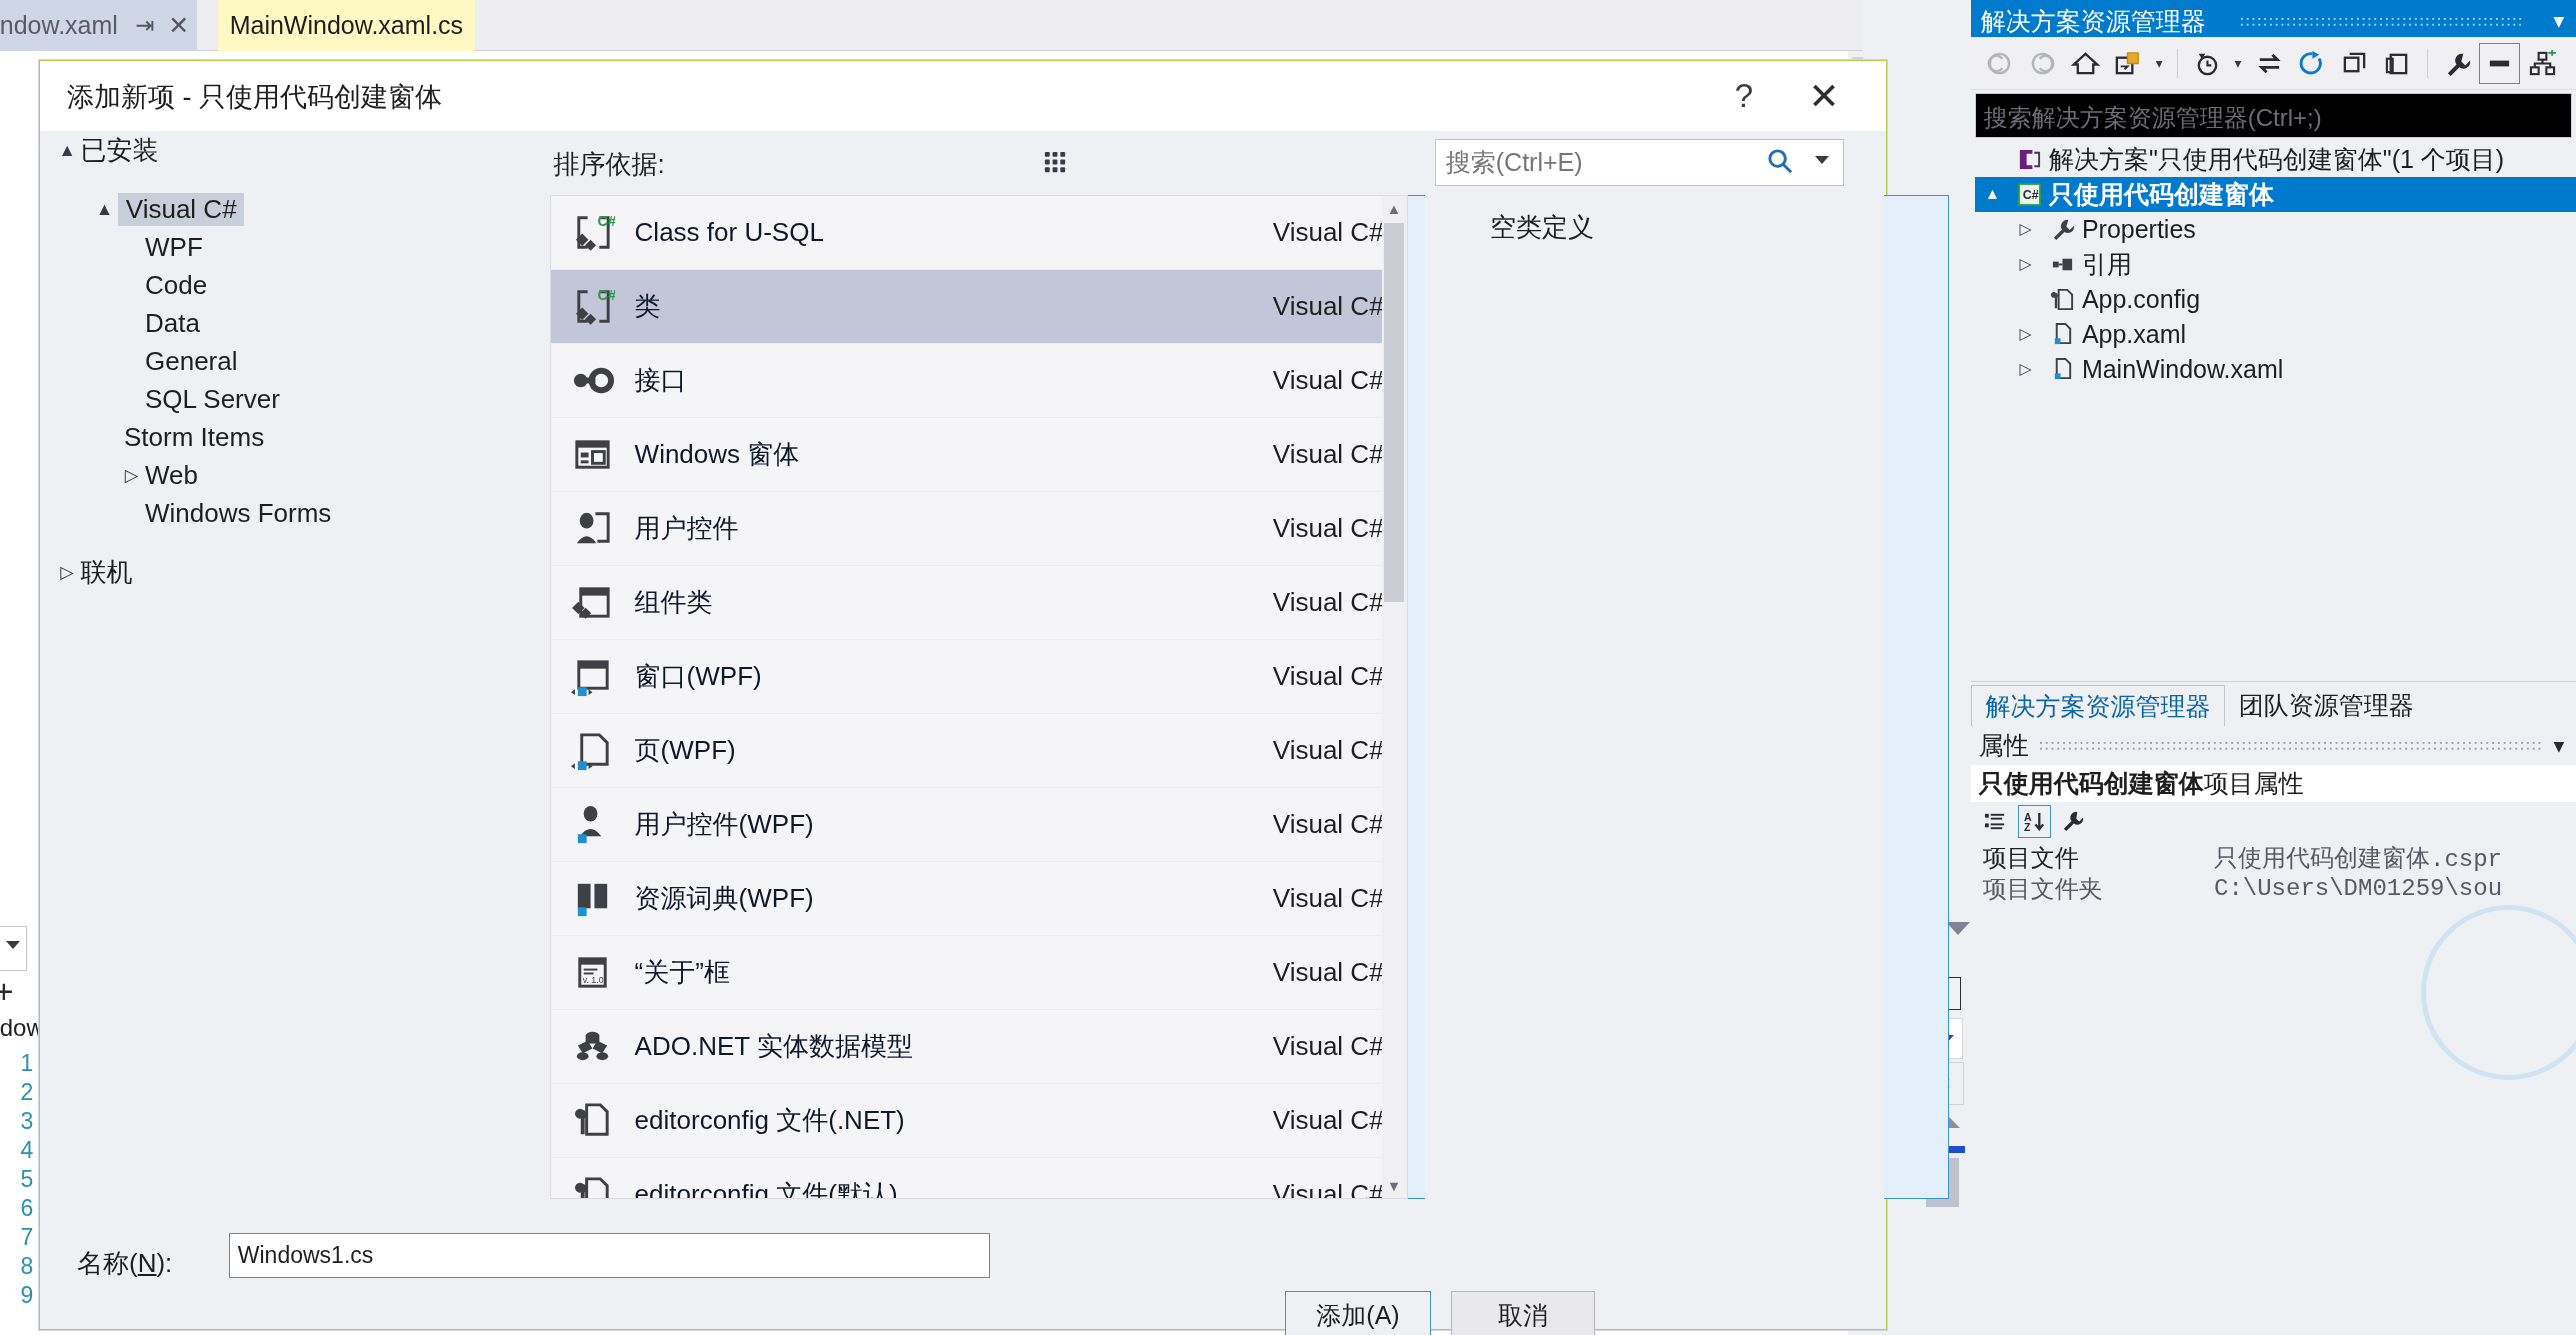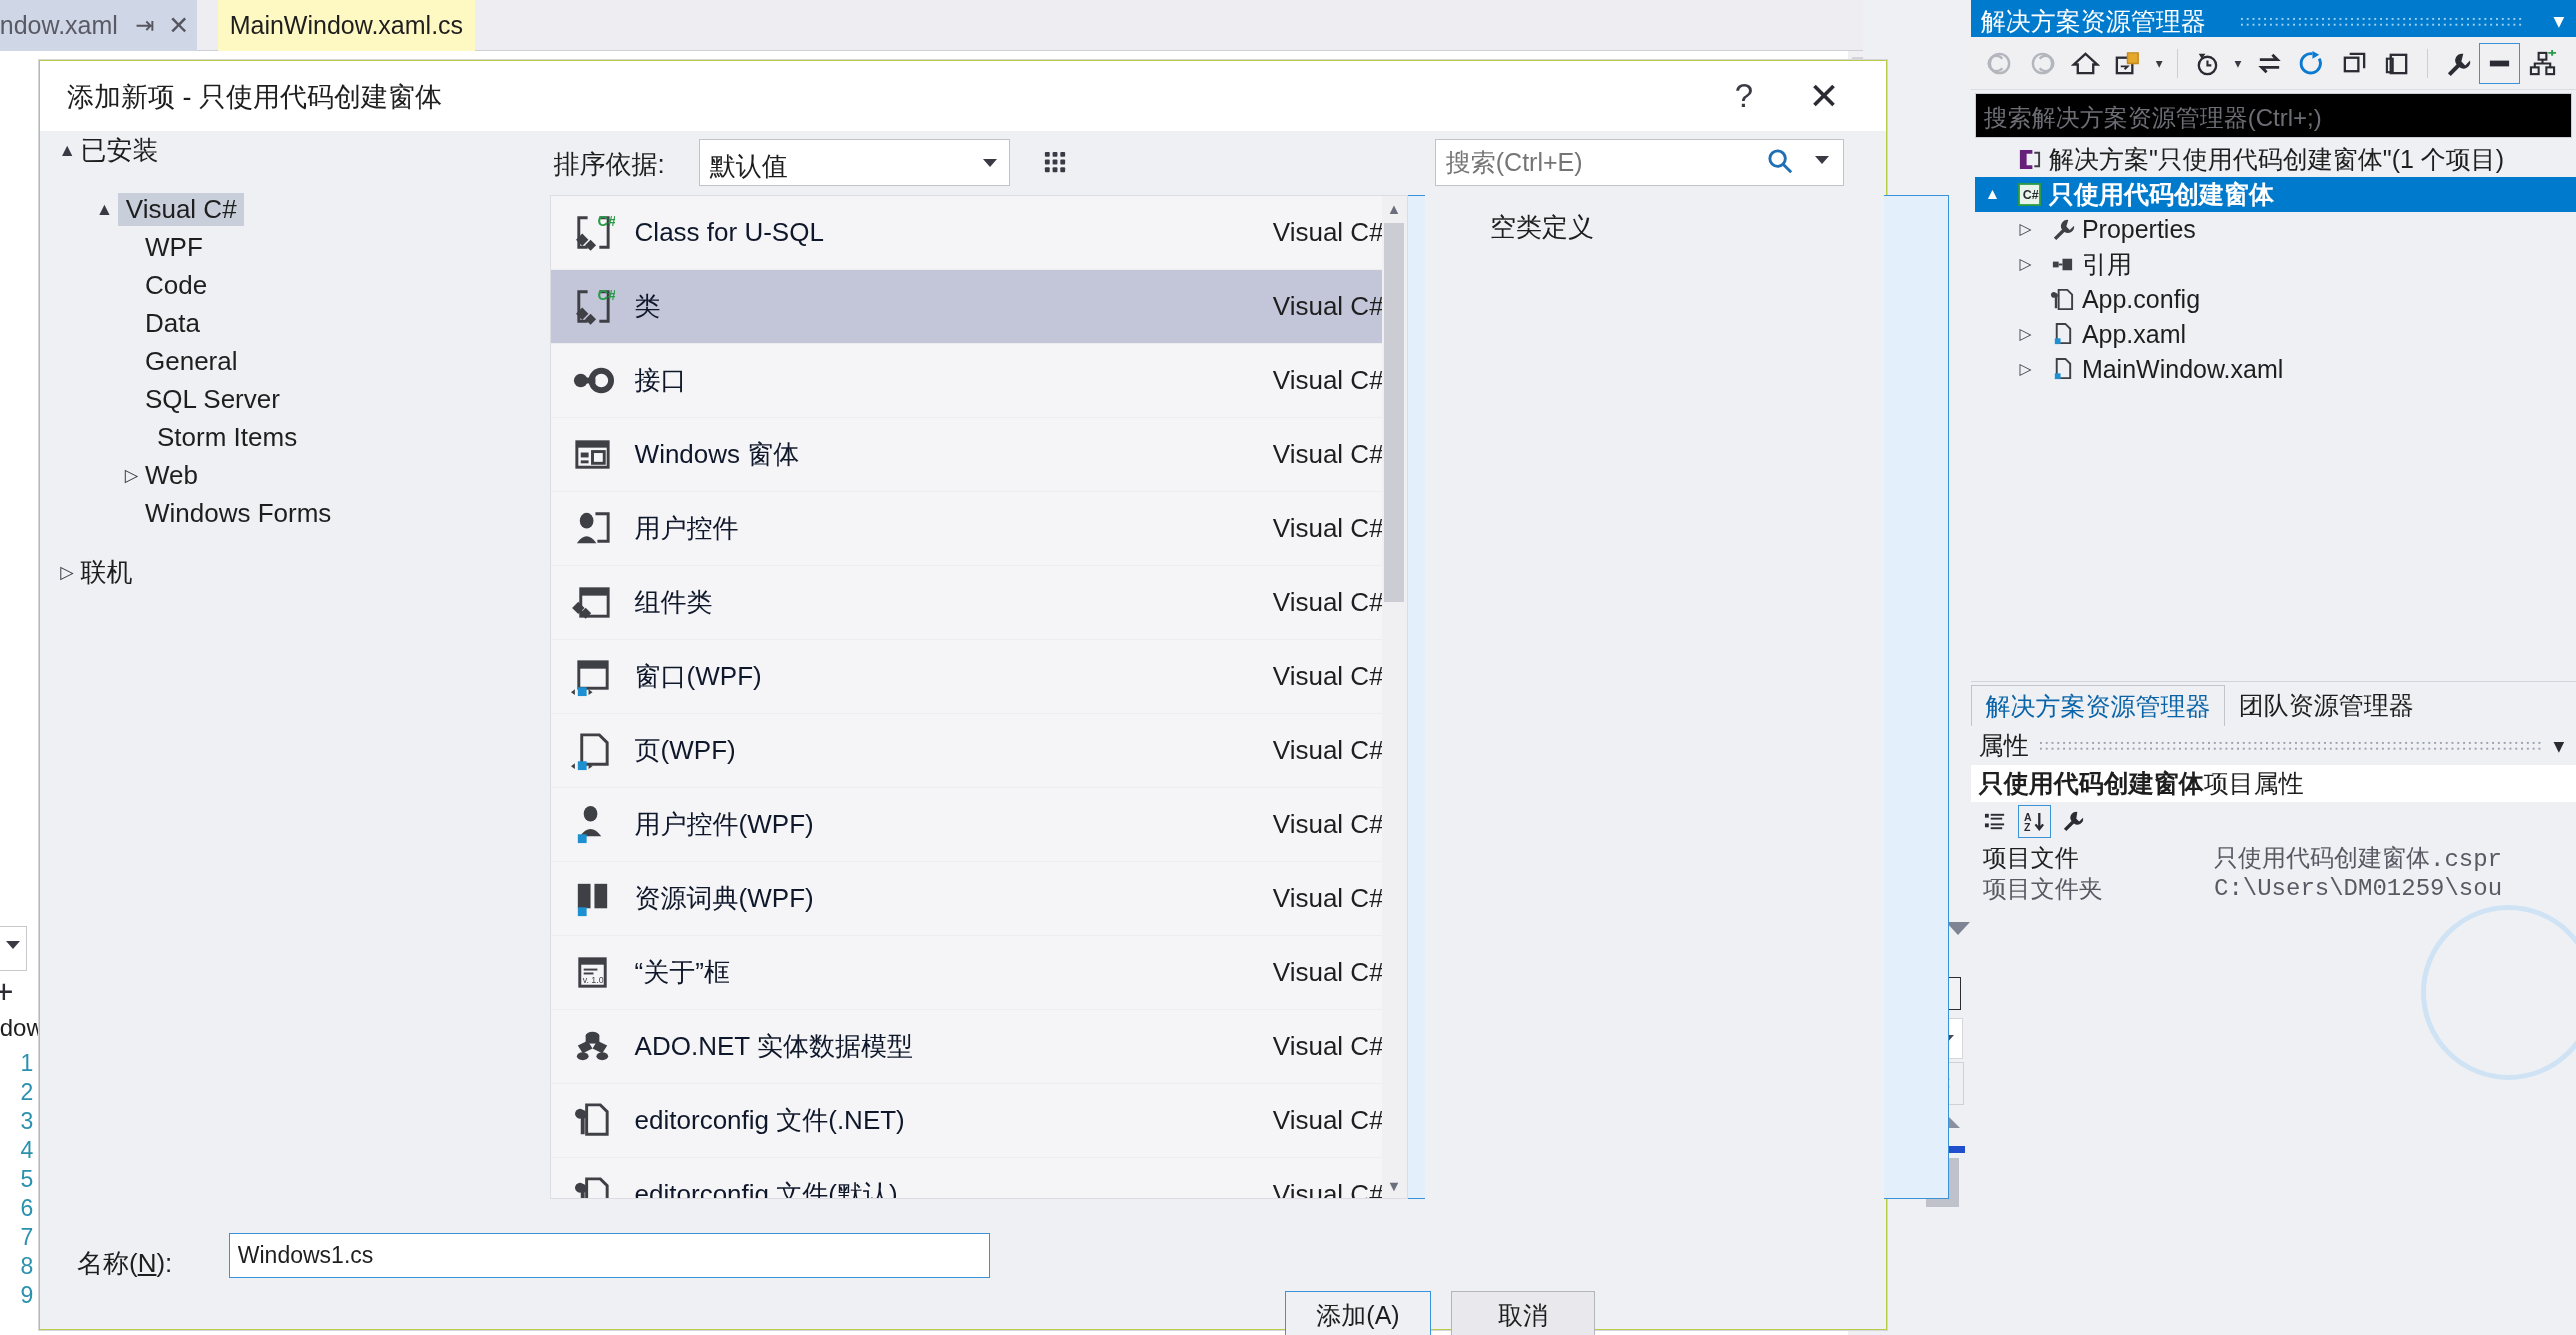--- a/index.html
+++ b/index.html
@@ -280,44 +280,40 @@
         </div>
         <div class="tree-row" style="padding-left:105px;">
           <span>Data</span>
         </div>
         <div class="tree-row" style="padding-left:105px;">
           <span>General</span>
         </div>
         <div class="tree-row" style="padding-left:105px;">
           <span>SQL Server</span>
         </div>
-        <div class="tree-row" style="padding-left:117px;">
+        <div class="tree-row" style="padding-left:84px;">
           <span>Storm Items</span>
         </div>
         <div class="tree-row" style="padding-left:78px;">
           <span class="tw">▷</span>
           <span>Web</span>
         </div>
         <div class="tree-row" style="padding-left:105px;">
           <span>Windows Forms</span>
         </div>
         <div class="gap"></div>
         <div class="tree-row" style="padding-left:13.6px;">
           <span class="tw">▷</span>
           <span>联机</span>
         </div>
       </div>
 
       <div class="center">
         <div class="sortrow">
           <div class="sort-label">排序依据:</div>
-          <div class="sort-combo">
-            <span class="val">默认值</span>
-            <i class="arrow"></i>
-          </div>
           <div class="vbtn grid">
             <svg width="27" height="27" viewBox="0 0 28 28">
               <g fill="#3a3a44">
                 <rect x="3" y="3" width="5" height="5" rx="1"></rect>
                   <rect x="11" y="3" width="5" height="5" rx="1"></rect>
                   <rect x="19" y="3" width="5" height="5" rx="1"></rect>
                 <rect x="3" y="11" width="5" height="5" rx="1"></rect>
                   <rect x="11" y="11" width="5" height="5" rx="1"></rect>
                   <rect x="19" y="11" width="5" height="5" rx="1"></rect>
                 <rect x="3" y="19" width="5" height="5" rx="1"></rect>

